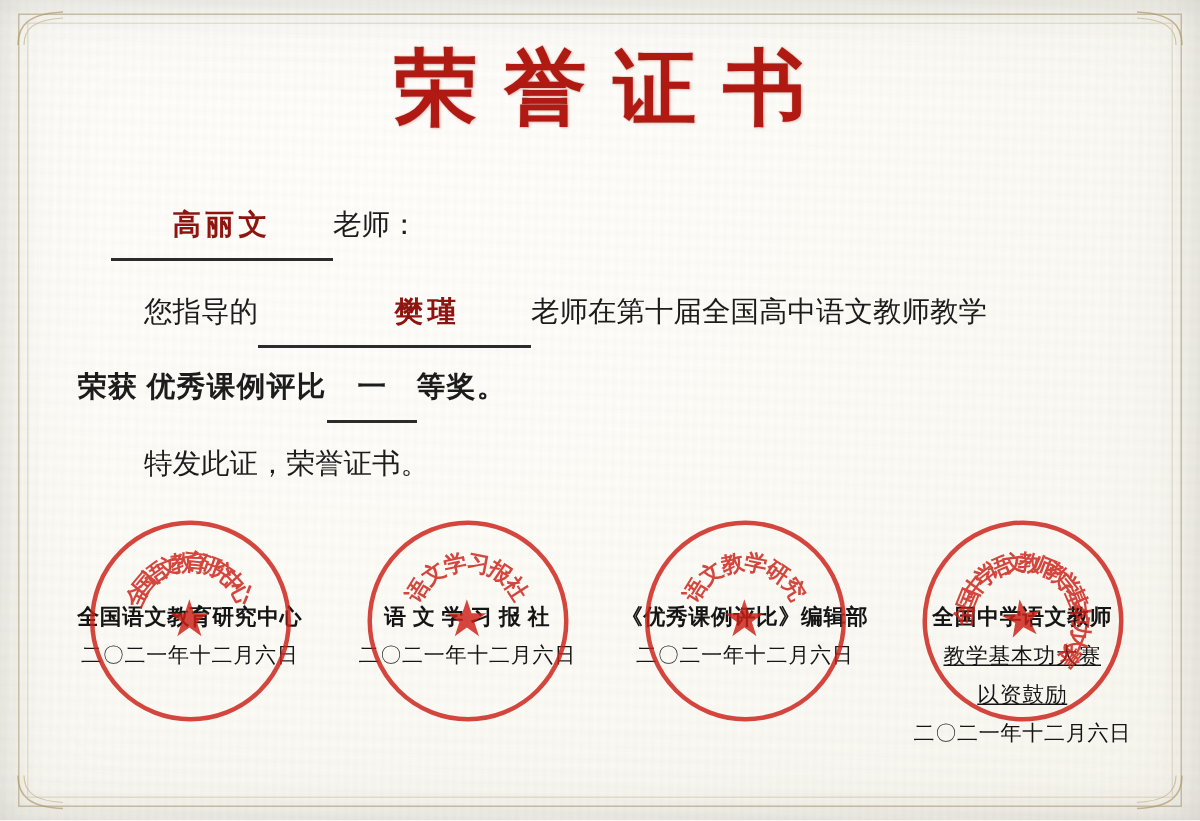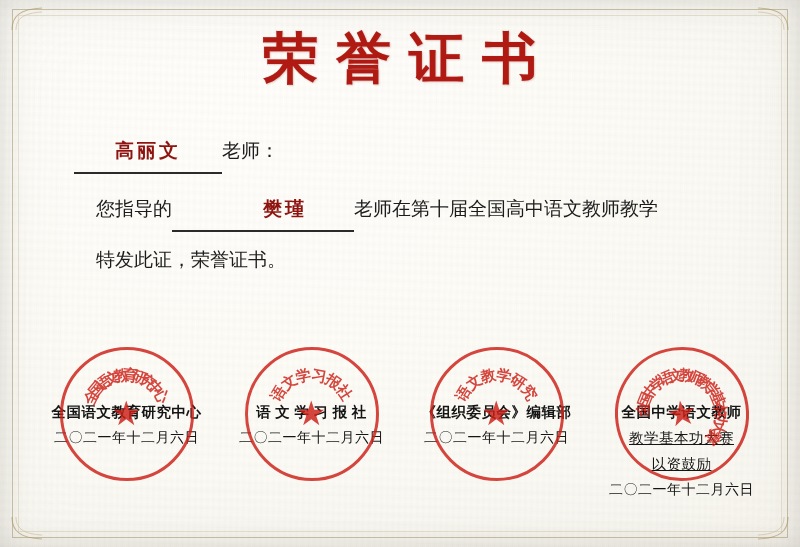--- a/index.html
+++ b/index.html
@@ -254,20 +254,23 @@
 
     <div class="line" id="line-recipient">
       <span class="fill-blank" id="recipient-blank">高丽文</span><span>老师：</span>
     </div>
 
     <div class="line" id="line-1">
       <span>您指导的</span><span class="fill-blank" id="teacher-blank">樊瑾</span><span>老师在第十届全国高中语文教师教学</span>
     </div>
 
 
+    <div class="line" id="line-3">
+      <span>荣获</span>&nbsp;<span class="bold-seg">优秀课例评比</span><span class="fill-blank" id="prize-blank">一</span><span>等奖。</span>
+    </div>
 
     <div class="line" id="line-4">特发此证，荣誉证书。</div>
   </div>
 
   <div id="issuers">
 
     <div class="issuer">
       <div class="seal" id="seal-1">
         <div class="seal-text">
           <span style="transform:rotate(-64deg)">全</span>
@@ -314,21 +317,21 @@
           <span style="transform:rotate(-35deg)">文</span>
           <span style="transform:rotate(-12deg)">教</span>
           <span style="transform:rotate(11deg)">学</span>
           <span style="transform:rotate(34deg)">研</span>
           <span style="transform:rotate(57deg)">究</span>
         </div>
         <div class="star">
             <span>★</span>
           </div>
       </div>
-      <div class="org">《组织委员会》编辑部</div>
+      <div class="org">《优秀课例评比》编辑部</div>
       <div class="date">二〇二一年十二月六日</div>
     </div>
 
     <div class="issuer">
       <div class="seal" id="seal-4">
         <div class="seal-text">
           <span style="transform:rotate(-75deg)">全</span>
           <span style="transform:rotate(-60deg)">国</span>
           <span style="transform:rotate(-45deg)">中</span>
           <span style="transform:rotate(-30deg)">学</span>

